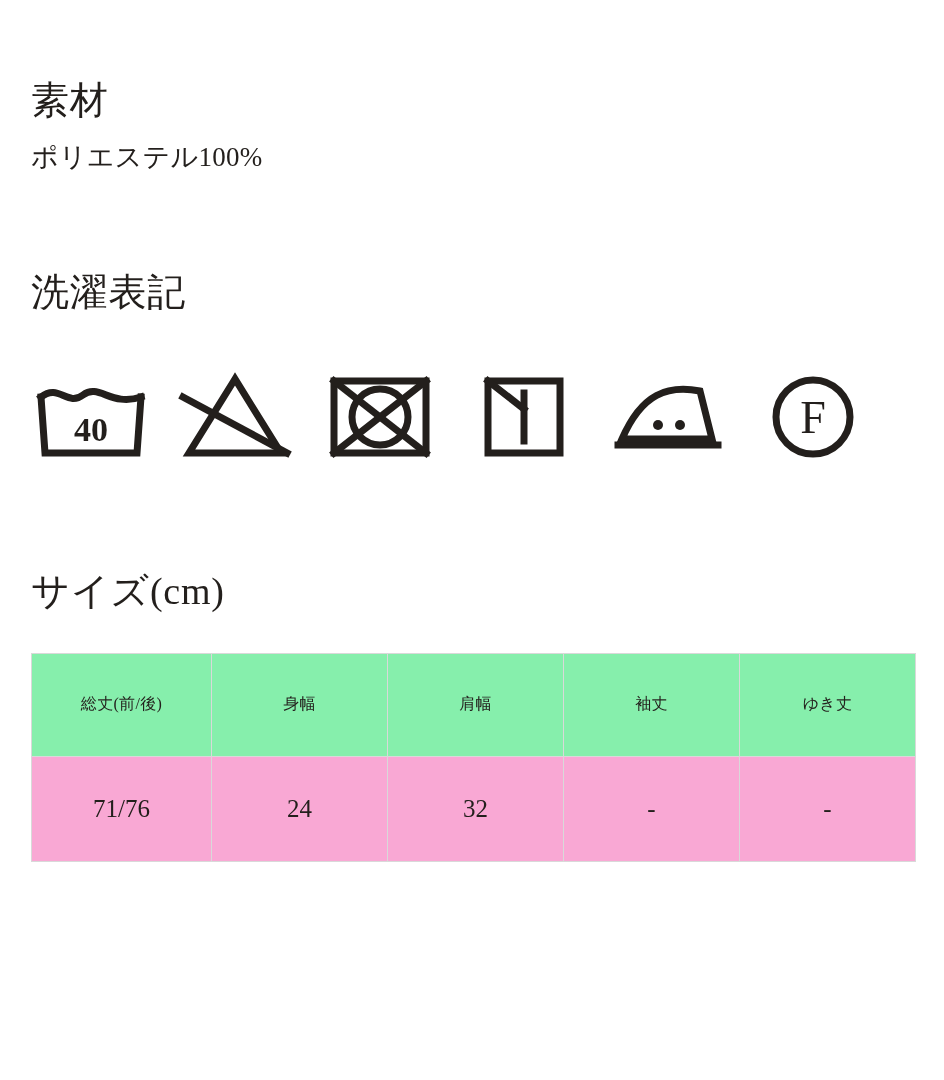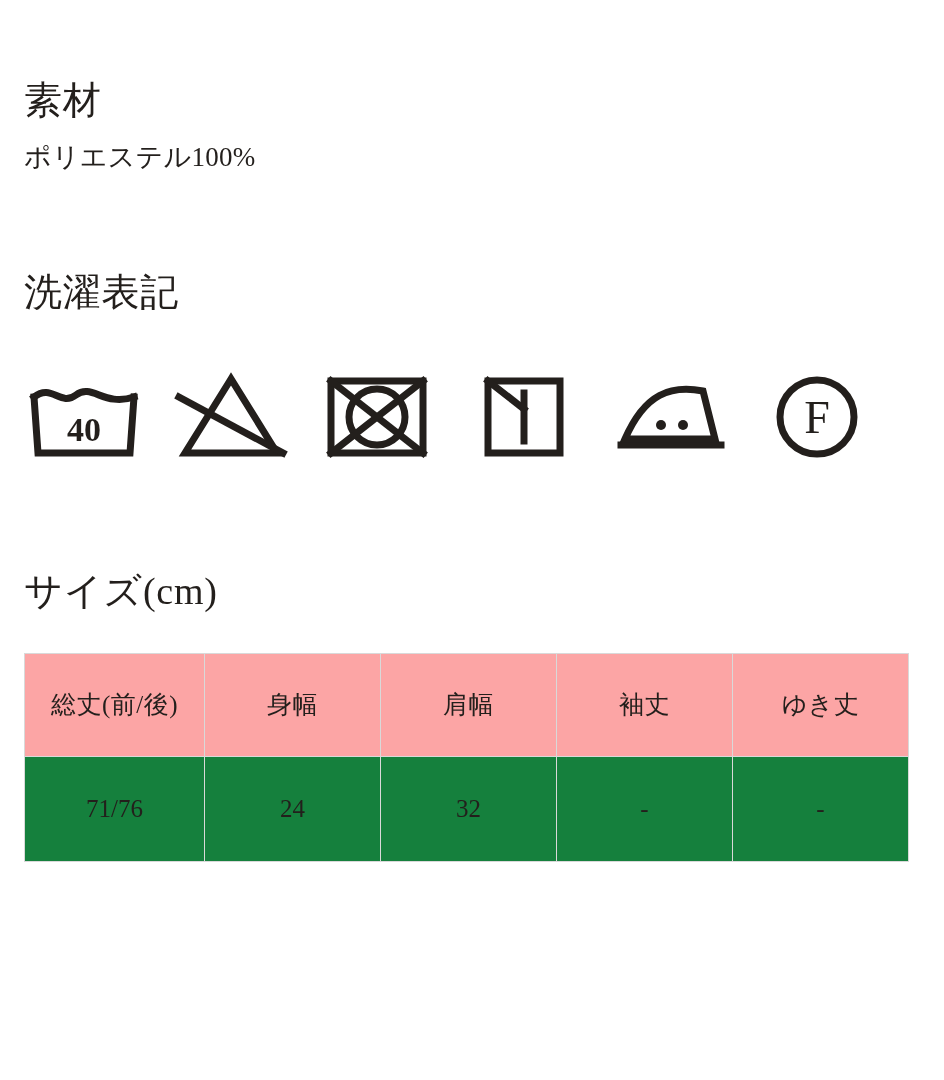--- a/index.html
+++ b/index.html
@@ -9,21 +9,21 @@
   }
   body {
     width: 944px;
     height: 1080px;
     font-family: "Liberation Serif", "DejaVu Serif", serif;
     color: #231f1c;
     position: relative;
     overflow: hidden;
   }
   .page {
-    padding: 0 24px;
+    padding: 0 31px;
     box-sizing: border-box;
     width: 928px;
   }
 
   h2.section-title {
     font-family: "Liberation Serif", "DejaVu Serif", serif;
     font-weight: 400;
     font-size: 38px;
     line-height: 1.2;
     margin: 0;
@@ -72,27 +72,27 @@
   }
   table.size-table th,
   table.size-table td {
     border: 1px solid #d9d9d9;
     text-align: center;
     font-family: "Liberation Serif", "DejaVu Serif", serif;
     font-weight: 400;
     color: #231f1c;
   }
   table.size-table th {
-    background: #fca5a5;
-    font-size: 25px;
+    background: #86efac;
+    font-size: 16px;
     height: 100px;
     letter-spacing: 0.02em;
   }
   table.size-table td {
-    background: #15803d;
+    background: #f9a8d4;
     font-size: 25px;
     height: 102px;
   }
   table.size-table col.c0 { width: 180px; }
   table.size-table col.c1 { width: 176px; }
   table.size-table col.c2 { width: 176px; }
   table.size-table col.c3 { width: 176px; }
   table.size-table col.c4 { width: 176px; }
 </style>
 </head>

